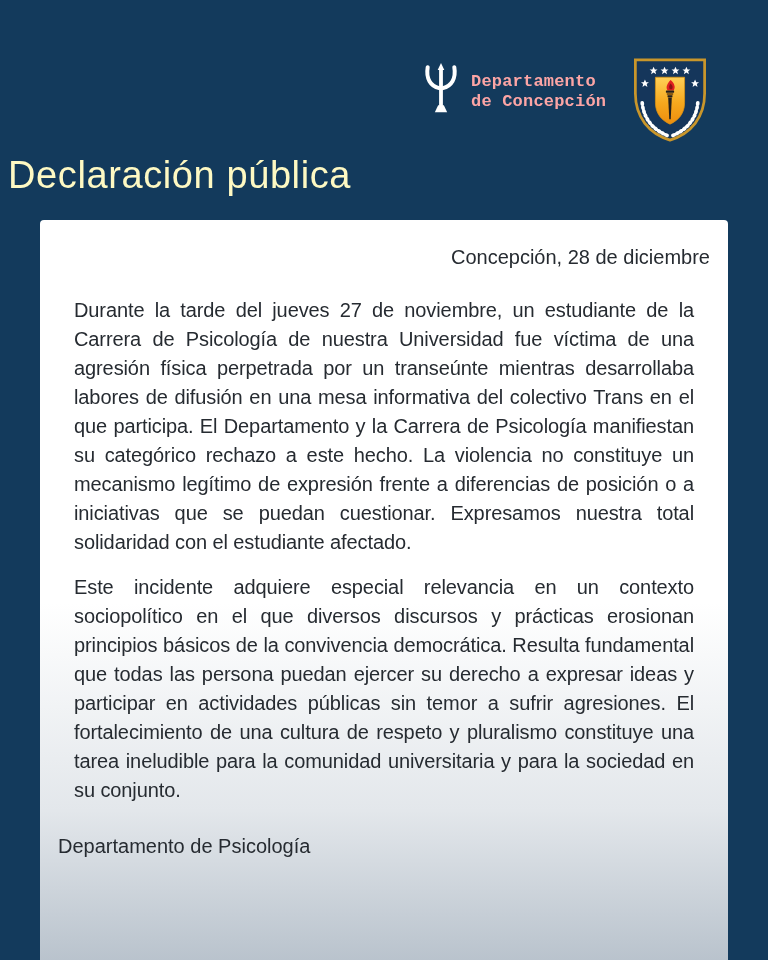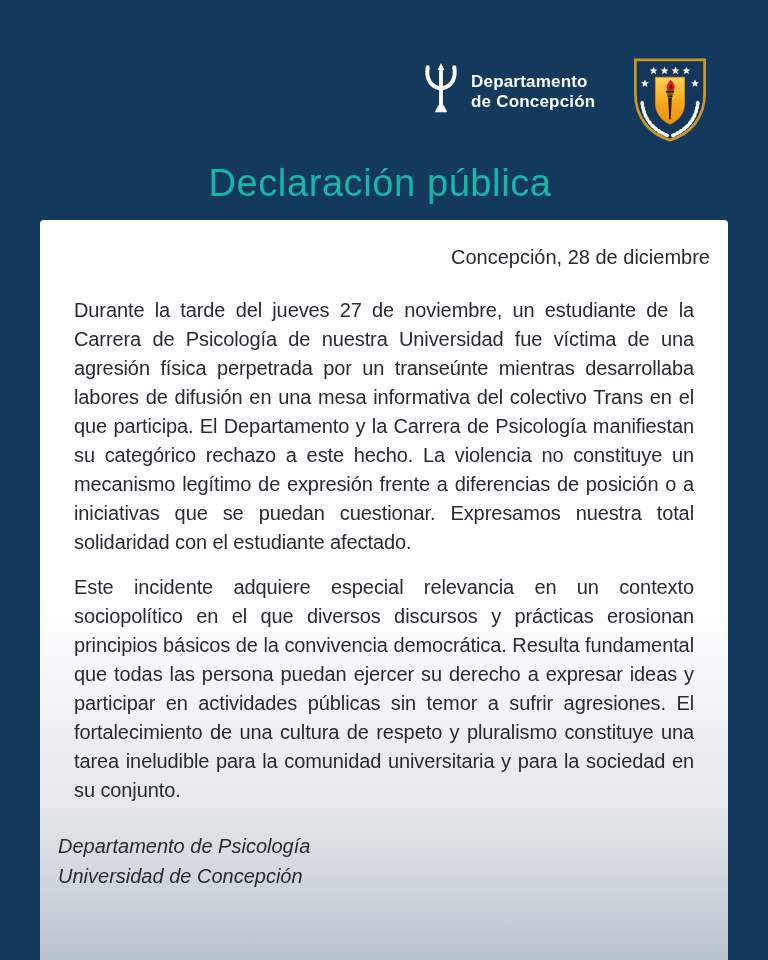--- a/index.html
+++ b/index.html
@@ -8,44 +8,44 @@
     background:#133a5c;
     font-family:"Liberation Sans",sans-serif;
     position:relative;overflow:hidden;
   }
   .header{position:absolute;left:0;top:0;width:768px;height:150px;}
   .brand{
     position:absolute;left:422px;top:60px;
     display:flex;align-items:center;gap:11px;
   }
   .brand-name{
-    color:#ffffff;font-size:17px;font-weight:700;line-height:1.2;letter-spacing:.2px;
+    color:#fca5a5;font-size:17px;font-weight:700;line-height:1.2;letter-spacing:.2px;font-family:Liberation Mono, monospace;
   }
   .crest{position:absolute;left:629px;top:56px;width:82px;height:88px;}
   .page-title{
-    position:absolute;top:146px;left:0;width:728px;margin:16px;
-    text-align:center;color:#14b8a6;
+    position:absolute;top:146px;left:0;width:728px;margin:8px;
+    text-align:left;color:#fef9c3;
     font-size:38px;font-weight:500;letter-spacing:.6px;
   }
   .card{
     position:absolute;left:40px;top:220px;width:688px;height:798px;
     box-sizing:border-box;border-radius:4px;
     padding:26px 18px 0 18px;
     background:linear-gradient(180deg,#ffffff 0%,#ffffff 48%,#e3e7eb 74%,#a9b5c1 100%);
   }
   .dateline{
     margin:0 0 27px 0;text-align:right;
     font-size:20px;color:#262b31;
   }
   .body-par{
     margin:16px;font-size:20px;line-height:29px;color:#262b31;
     text-align:justify;letter-spacing:-0.1px;
   }
   .signature{margin-top:26px;font-size:20px;line-height:30px;color:#262b31;}
-  .signature div{white-space:nowrap;font-style:italic;}
+  .signature div{white-space:nowrap;}
 </style>
 </head>
 <body>
 
 <div class="header">
 
   <div class="brand">
     <span>
       <svg width="38" height="60" viewBox="0 0 40 60" aria-hidden="true">
         <path d="M6 6 C4 18 9 26 18 28" fill="none" stroke="#ffffff" stroke-width="4.2" stroke-linecap="round"></path>
@@ -92,15 +92,14 @@
 </div>
 
 <h1 class="page-title">Declaración pública</h1>
 
 <main class="card">
   <p class="dateline">Concepción, 28 de diciembre</p>
   <p class="body-par">Durante la tarde del jueves 27 de noviembre, un estudiante de la Carrera de Psicología de nuestra Universidad fue víctima de una agresión física perpetrada por un transeúnte mientras desarrollaba labores de difusión en una mesa informativa del colectivo Trans en el que participa. El Departamento y la Carrera de Psicología manifiestan su categórico rechazo a este hecho. La violencia no constituye un mecanismo legítimo de expresión frente a diferencias de posición o a iniciativas que se puedan cuestionar. Expresamos nuestra total solidaridad con el estudiante afectado.</p>
   <p class="body-par">Este incidente adquiere especial relevancia en un contexto sociopolítico en el que diversos discursos y prácticas erosionan principios básicos de la convivencia democrática. Resulta fundamental que todas las persona puedan ejercer su derecho a expresar ideas y participar en actividades públicas sin temor a sufrir agresiones. El fortalecimiento de una cultura de respeto y pluralismo constituye una tarea ineludible para la comunidad universitaria y para la sociedad en su conjunto.</p>
   <div class="signature">
     <div>Departamento de Psicología</div>
-    <div>Universidad de Concepción</div>
   </div>
 </main>
 
 </body></html>

